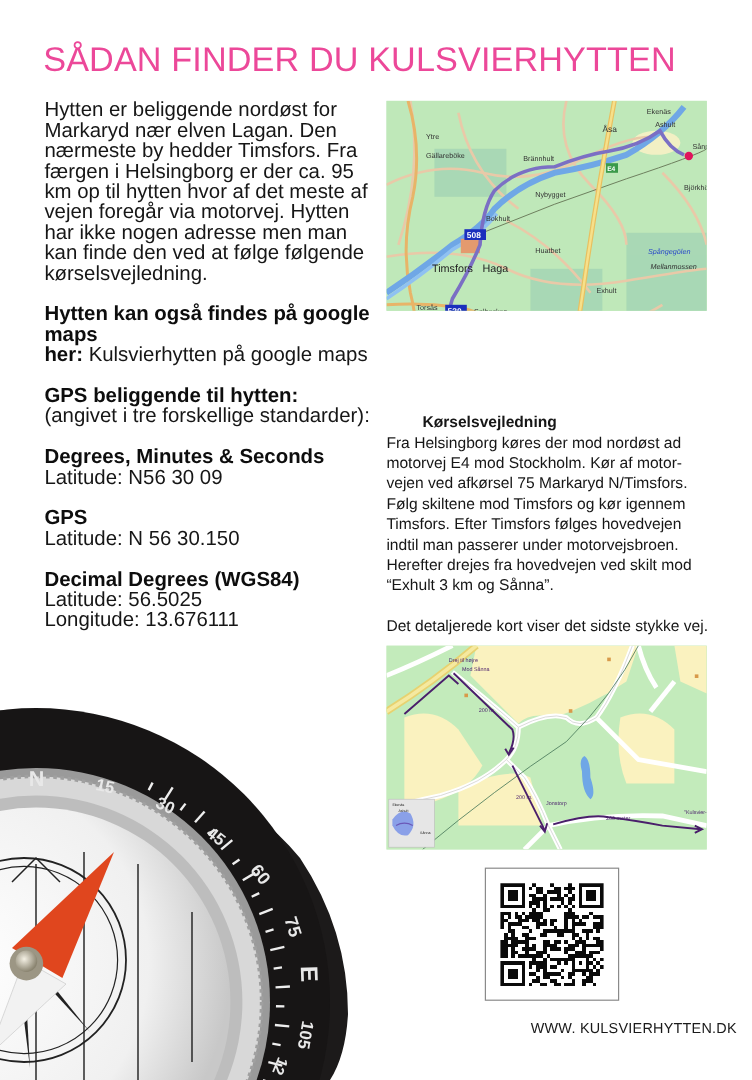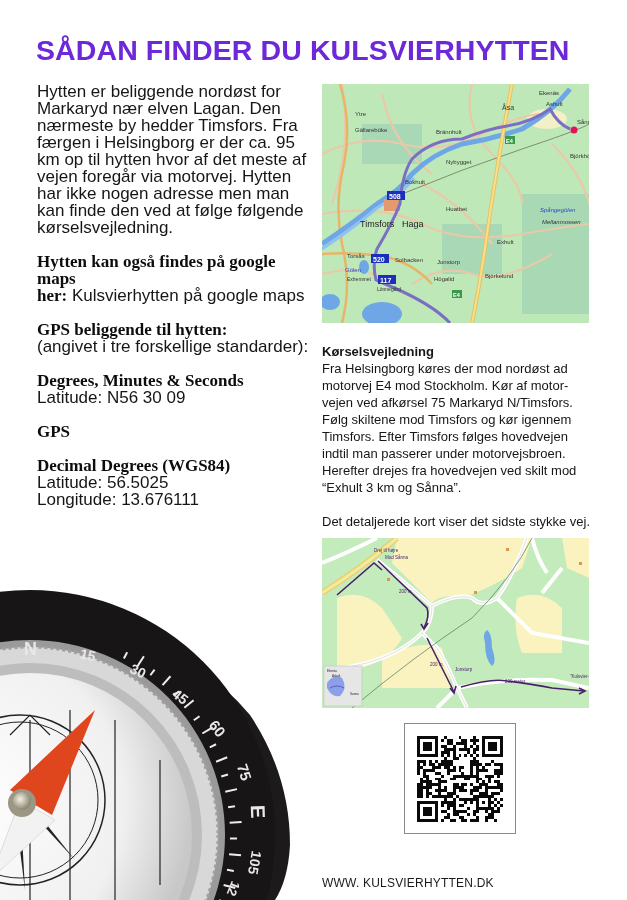--- a/index.html
+++ b/index.html
@@ -2,57 +2,57 @@
 <html><head>
 <meta charset="utf-8">
 <style>
   * { margin: 0; padding: 0; box-sizing: border-box; }
   html, body { width: 627px; height: 900px; background: #ffffff; overflow: hidden; }
   body { position: relative; font-family: "Liberation Sans", sans-serif; color: #111; }
 
   .title {
     position: absolute; left: 36px; top: 34px;
     font-family: "Liberation Sans", sans-serif;
-    font-weight: bold; font-size: 28.5px; letter-spacing: 0.1px;
-    color: #6d28d9; white-space: nowrap;
+    font-weight: normal; font-size: 28.5px; letter-spacing: 0.1px;
+    color: #ec4899; white-space: nowrap;
   }
 
   .col-left {
     position: absolute; left: 37px; top: 83px; width: 275px;
     font-size: 17px; line-height: 17px; color: #161616;
   }
   .col-left p { margin-bottom: 17px; }
-  .col-left b { font-weight: bold; color: #0d0d0d; font-family: Liberation Serif, serif; }
+  .col-left b { font-weight: bold; color: #0d0d0d; }
   .blk { display: block; }
 
   .map1 {
-    position: absolute; left: 322px; top: 84px; width: 267px; height: 239px;
+    position: absolute; left: 322px; top: 84px; width: 267px; height: 175px;
     overflow: hidden; background: #b9e6b6;
   }
   .map2 {
     position: absolute; left: 322px; top: 538px; width: 267px; height: 170px;
     overflow: hidden; background: #c3ebbb;
   }
   svg text { font-family: "Liberation Sans", sans-serif; }
 
   .col-right {
     position: absolute; left: 322px; top: 343px; width: 270px;
     font-size: 13px; line-height: 17px; color: #161616;
   }
   .col-right p { margin-bottom: 17px; }
-  .col-right b { font-weight: bold; }
+  .col-right b { font-weight: bold; margin-left: 30px; }
 
   .qr-box {
     position: absolute; left: 404px; top: 723px; width: 112px; height: 111px;
     border: 1px solid #8a8a8a; background: #fff;
   }
   .qr-box svg { position: absolute; left: 12px; top: 12px; }
 
   .footer {
-    position: absolute; left: 322px; top: 876px; width: 292px; text-align: left;
+    position: absolute; left: 322px; top: 850px; width: 292px; text-align: right;
     font-size: 12px; line-height: 15px; color: #1a1a1a; letter-spacing: 0.2px;
   }
 
   .compass { position: absolute; left: 0; top: 585px; width: 320px; height: 315px; overflow: hidden; }
 </style>
 </head>
 <body>
 
 <div class="title">SÅDAN FINDER DU KULSVIERHYTTEN</div>
 
@@ -70,20 +70,21 @@
     <span class="blk">(angivet i tre forskellige standarder):</span>
   </p>
 
   <p>
     <b class="blk">Degrees, Minutes &amp; Seconds</b>
     <span class="blk">Latitude: N56 30 09</span>
   </p>
 
   <p>
     <b class="blk">GPS</b>
+    <span class="blk">Latitude: N 56 30.150</span>
   </p>
 
   <p>
     <b class="blk">Decimal Degrees (WGS84)</b>
     <span class="blk">Latitude: 56.5025</span>
     <span class="blk">Longitude: 13.676111</span>
   </p>
 </div>
 
 <div class="map1">

